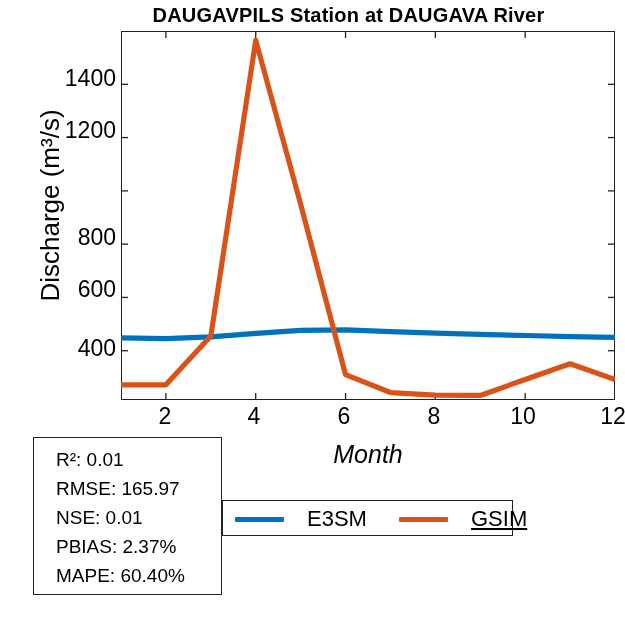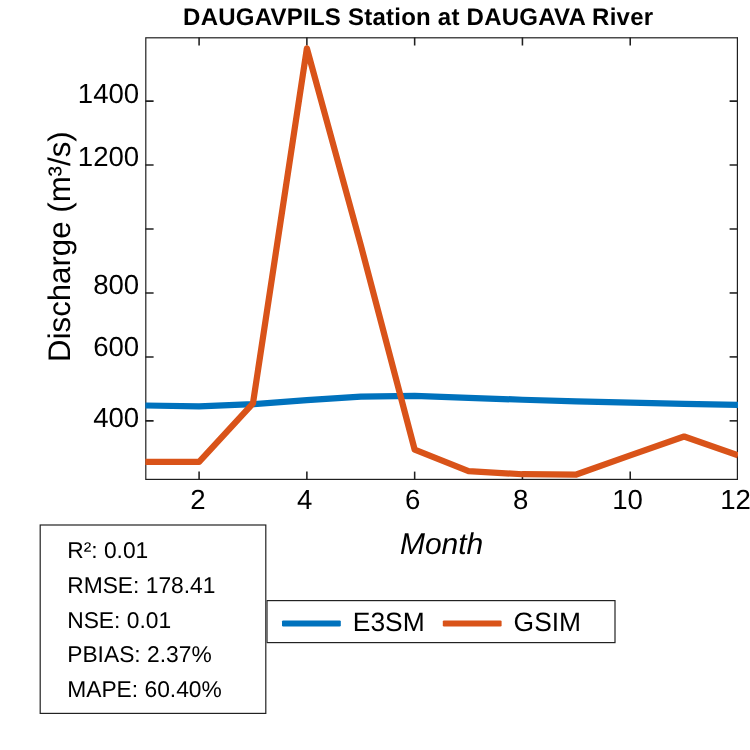--- a/index.html
+++ b/index.html
@@ -51,25 +51,25 @@
     border:1.5px solid #222; background:#fff; box-sizing:border-box;
     padding:7px 0 0 22px;
   }
   .stats-line{font-size:19px; line-height:29px; white-space:nowrap;}
 
   
   .legend-box{
     position:absolute; left:222px; top:500px; width:291px; height:36px;
     border:1.4px solid #222; background:#fff; box-sizing:border-box;
   }
-  .legend-entry{position:absolute; top:0; height:36px; display:flex; align-items:center;}
+  .legend-entry{position:absolute; top:0; height:36px; display:flex; align-items:center;gap:13px;}
   .legend-swatch{width:49px; height:5px; border-radius:1px; margin-right:10px;}
   .legend-text{font-size:22px; line-height:22px;}
   .legend-e3sm{left:12px;}
-  .legend-gsim{left:146px;}
+  .legend-gsim{left:176px;text-decoration:underline;}
 </style>
 </head>
 <body>
 
 <div id="stage">
 
   <div class="chart-title">DAUGAVPILS  Station at  DAUGAVA  River</div>
 
   <div class="ytick-wrap">
     <div class="ytick-label" style="top:67px">1400</div>
@@ -120,21 +120,21 @@
   <div class="xtick-label" style="left:224px">4</div>
   <div class="xtick-label" style="left:314px">6</div>
   <div class="xtick-label" style="left:404px">8</div>
   <div class="xtick-label" style="left:493px">10</div>
   <div class="xtick-label" style="left:583px">12</div>
 
   <div class="xlabel">Month</div>
 
   <div class="stats-box">
     <div class="stats-line">R²: 0.01</div>
-    <div class="stats-line">RMSE: 178.41</div>
+    <div class="stats-line">RMSE: 165.97</div>
     <div class="stats-line">NSE: 0.01</div>
     <div class="stats-line">PBIAS: 2.37%</div>
     <div class="stats-line">MAPE: 60.40%</div>
   </div>
 
   <div class="legend-box">
     <div class="legend-entry legend-e3sm">
       <span class="legend-swatch" id="sw0" style="background: rgb(0, 114, 189);"></span>
       <span class="legend-text">E3SM</span>
     </div>

